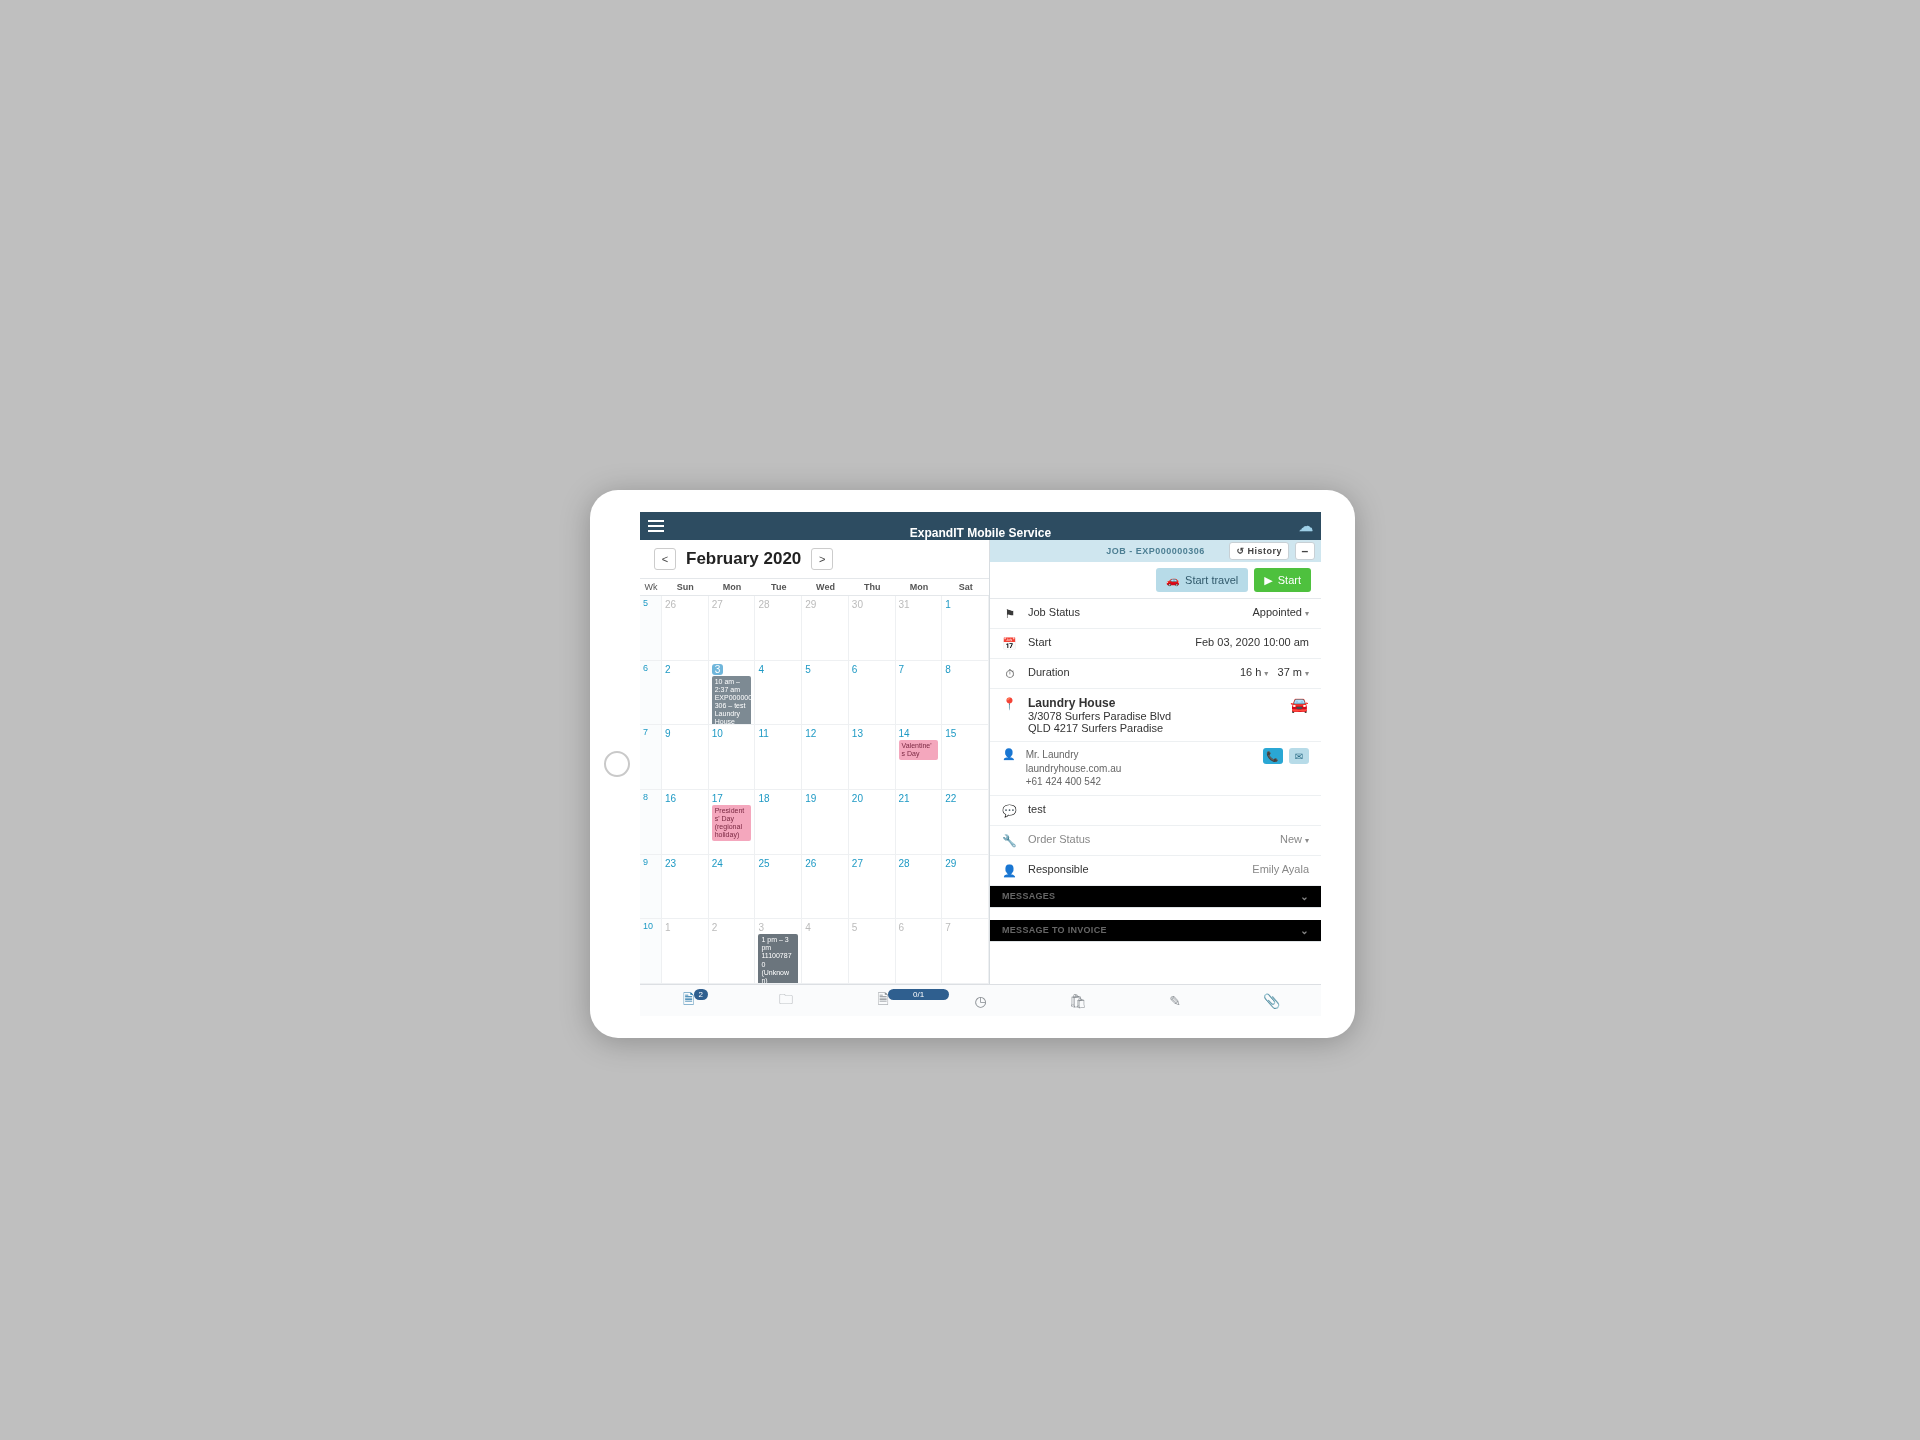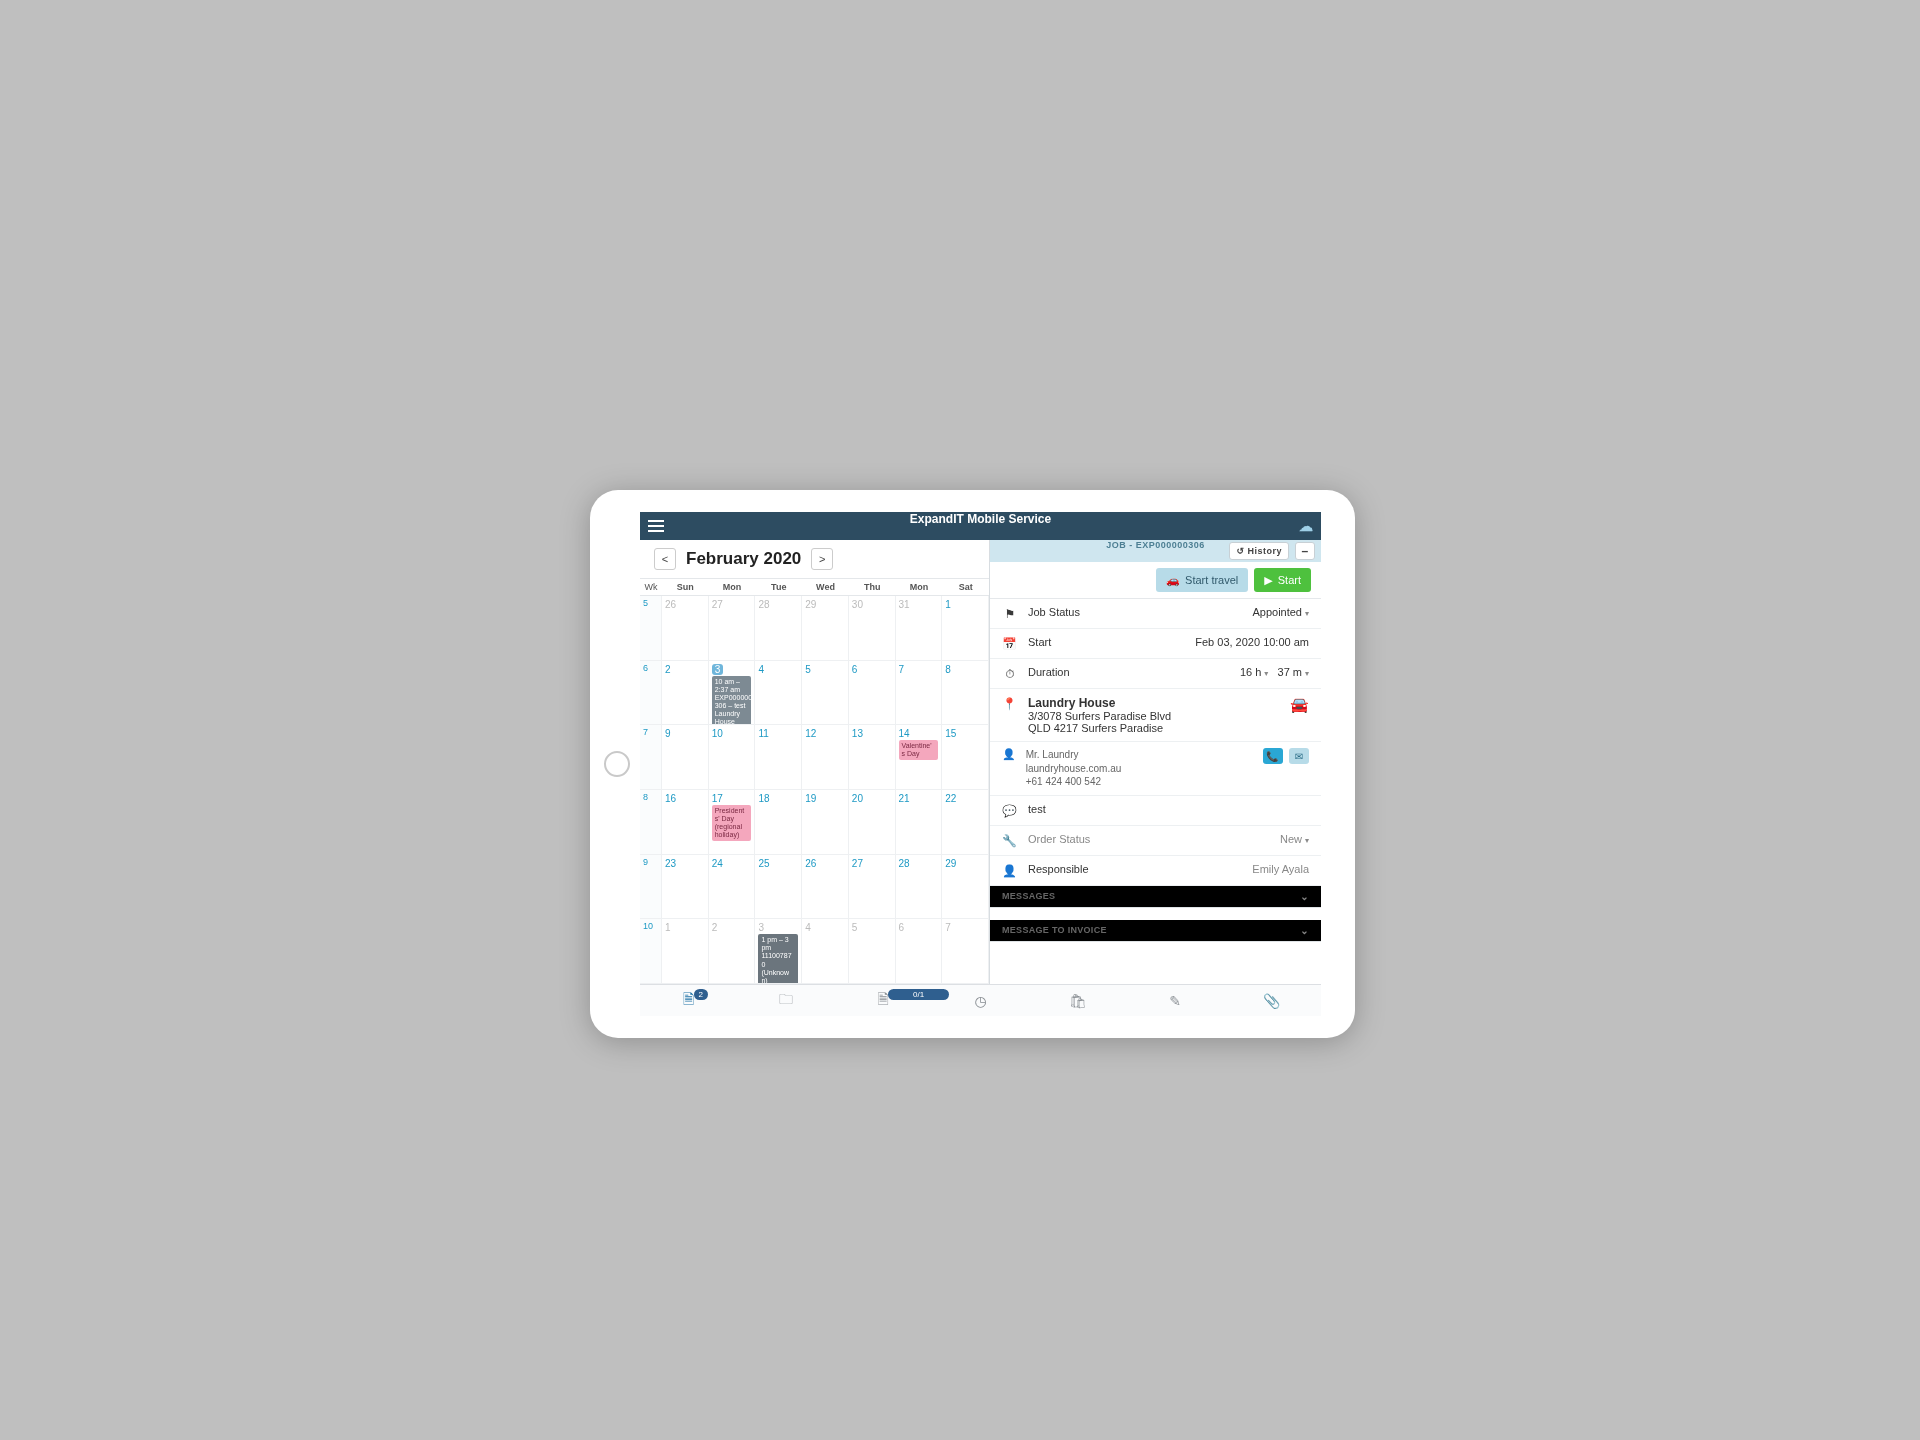--- a/index.html
+++ b/index.html
@@ -23,21 +23,21 @@
     width: 100%; height: 100%;
     background: #f7f8f9;
     display: flex; flex-direction: column;
     font-size: 11px; color: #333;
     overflow: hidden;
   }
 
   
   .navbar {
     height: 28px; background: #2d4c61; color: #fff;
-    display: flex; align-items: flex-start; justify-content: center;
+    display: flex; align-items: flex-end; justify-content: center;
     position: relative; font-size: 12px; font-weight: 600;
   }
   .hamburger {
     position: absolute; left: 8px; top: 50%; transform: translateY(-50%);
     width: 16px; height: 12px; display: flex; flex-direction: column; justify-content: space-between;
     cursor: pointer;
   }
   .hamburger span { height: 2px; background: #fff; }
   .cloud { position: absolute; right: 8px; top: 50%; transform: translateY(-50%); color: #9fd0e8; font-size: 14px; }
 
@@ -71,21 +71,21 @@
   .cal-date.out { color: #bbb; }
 
   .ev { margin-top: 1px; border-radius: 2px; padding: 2px 3px; font-size: 7px; line-height: 1.15; color: #fff; overflow: hidden; }
   .ev.grey { background: #7d8a93; }
   .ev.pink { background: #f4a7bd; color: #7a2842; }
   .ev.grey2 { background: #6b757d; }
 
   
   .jobpane { flex: 1; display: flex; flex-direction: column; background: #fff; }
   .jobbar {
-    height: 22px; background: #cfe6ef; display: flex; align-items: flex-start; justify-content: center;
+    height: 22px; background: #cfe6ef; display: flex; align-items: center; justify-content: center;
     color: #4d7f93; font-size: 9px; letter-spacing: .5px; font-weight: 700; position: relative;
   }
   .history-btn {
     position: absolute; right: 32px; top: 2px; height: 18px;
     background: #fff; border: 1px solid #c8d0d5; border-radius: 3px; padding: 0 6px;
     display: flex; align-items: center; gap: 3px; font-size: 9px; color: #444; cursor: pointer;
   }
   .minus-btn {
     position: absolute; right: 6px; top: 2px; width: 20px; height: 18px;
     background: #fff; border: 1px solid #c8d0d5; border-radius: 3px;

